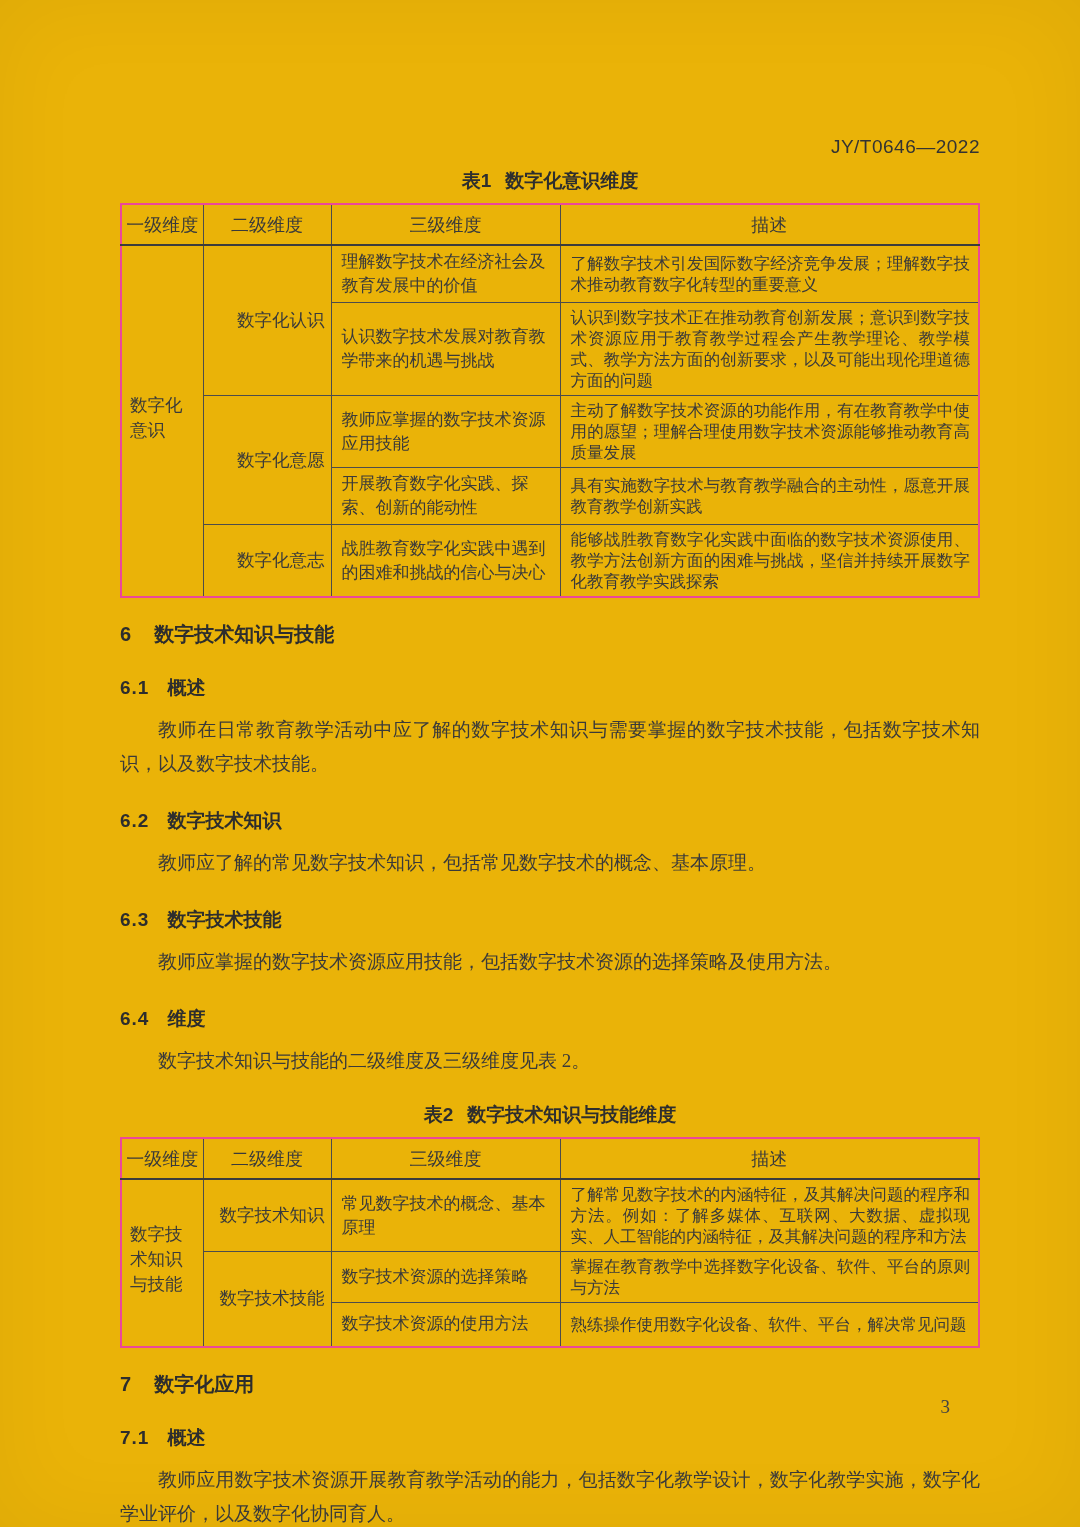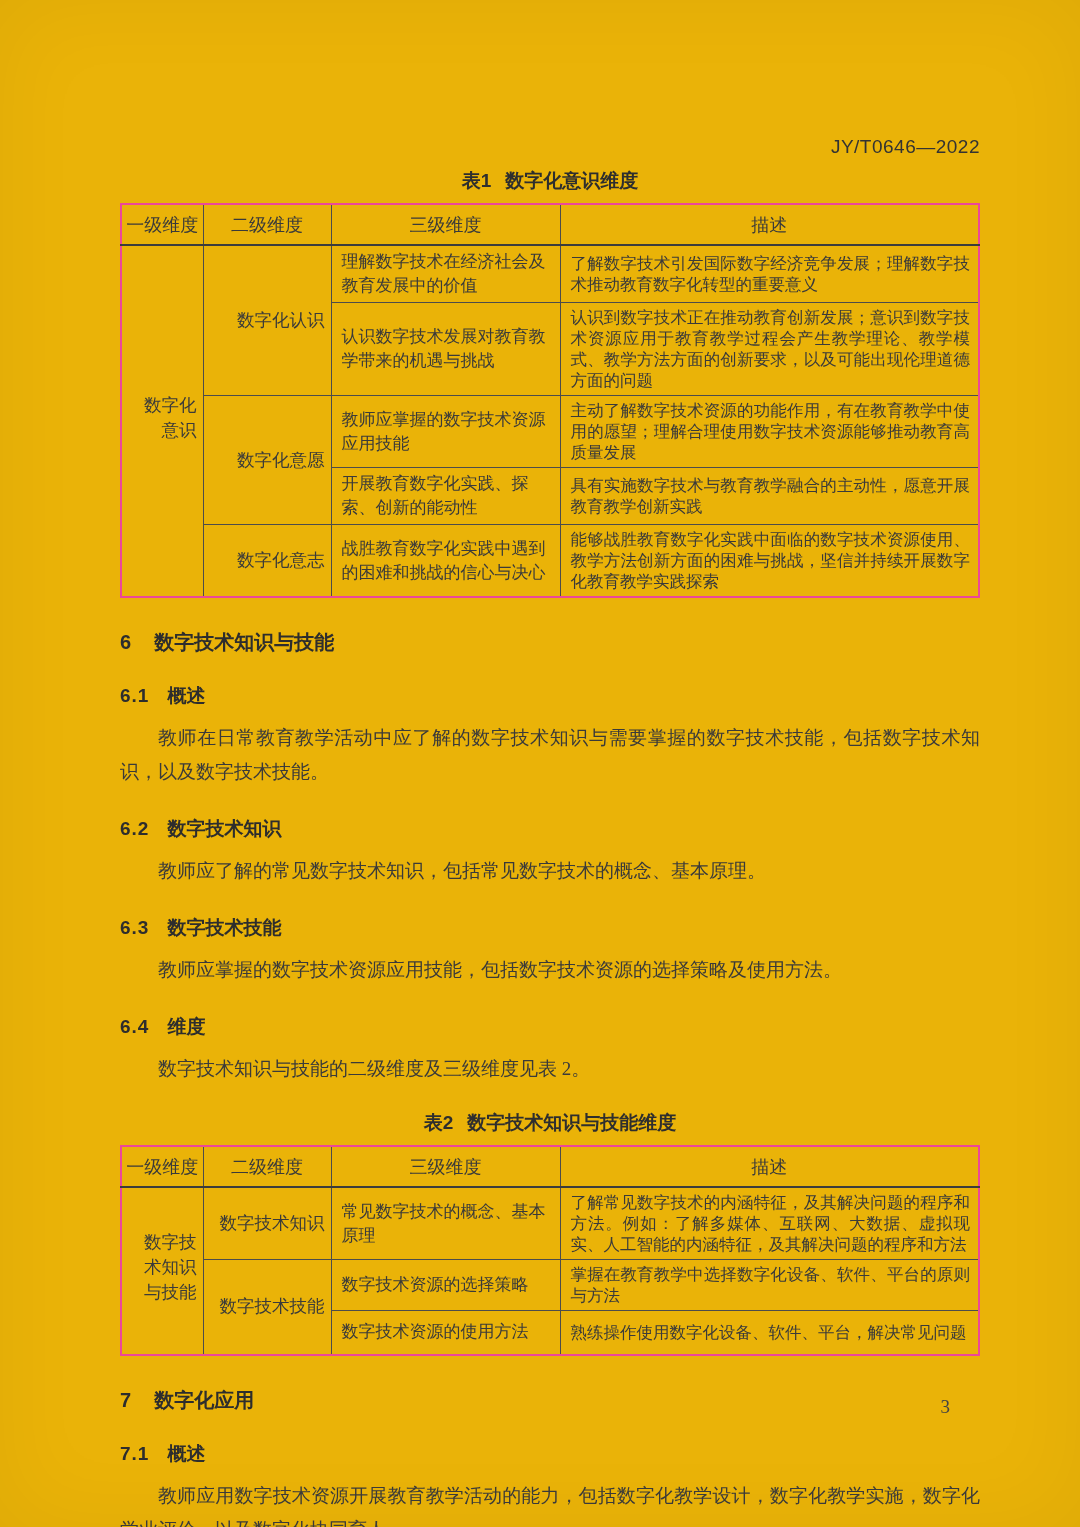--- a/index.html
+++ b/index.html
@@ -54,21 +54,20 @@
     font-size: 18px;
     text-align: center;
     height: 41px;
     border-bottom-width: 2px;
     border-bottom-color: #3c3c3c;
   }
   td.c-level1 {
     font-size: 17.5px;
     padding: 4px 6px 11px 8px;
     line-height: 25px;
-    text-align: right;
   }
   td.c-level2 {
     font-size: 17.5px;
     padding: 4px 6px 4px 10px;
     line-height: 25px;
     text-align: right;
   }
   td.c-level3 {
     font-size: 17px;
     padding: 4px 8px 4px 10px;
@@ -79,21 +78,21 @@
     padding: 4px 8px 4px 10px;
     line-height: 21px;
     text-align: justify;
   }
   
   .h-sec {
     font-family: "Liberation Sans", "DejaVu Sans", sans-serif;
     font-weight: bold;
     color: #2d2d2d;
   }
-  .h2 { font-size: 20px; margin-top: 31px; }
+  .h2 { font-size: 20px; margin-top: 23px; }
   .h3 { font-size: 19px; margin-top: 27px; }
   .h-sec .sec-num { margin-right: 22px; letter-spacing: 1px; }
   .h3 .sec-num { margin-right: 18px; }
   
   .para {
     font-size: 19px;
     line-height: 34px;
     text-indent: 2em;
     text-align: justify;
     color: #3a3a3a;

